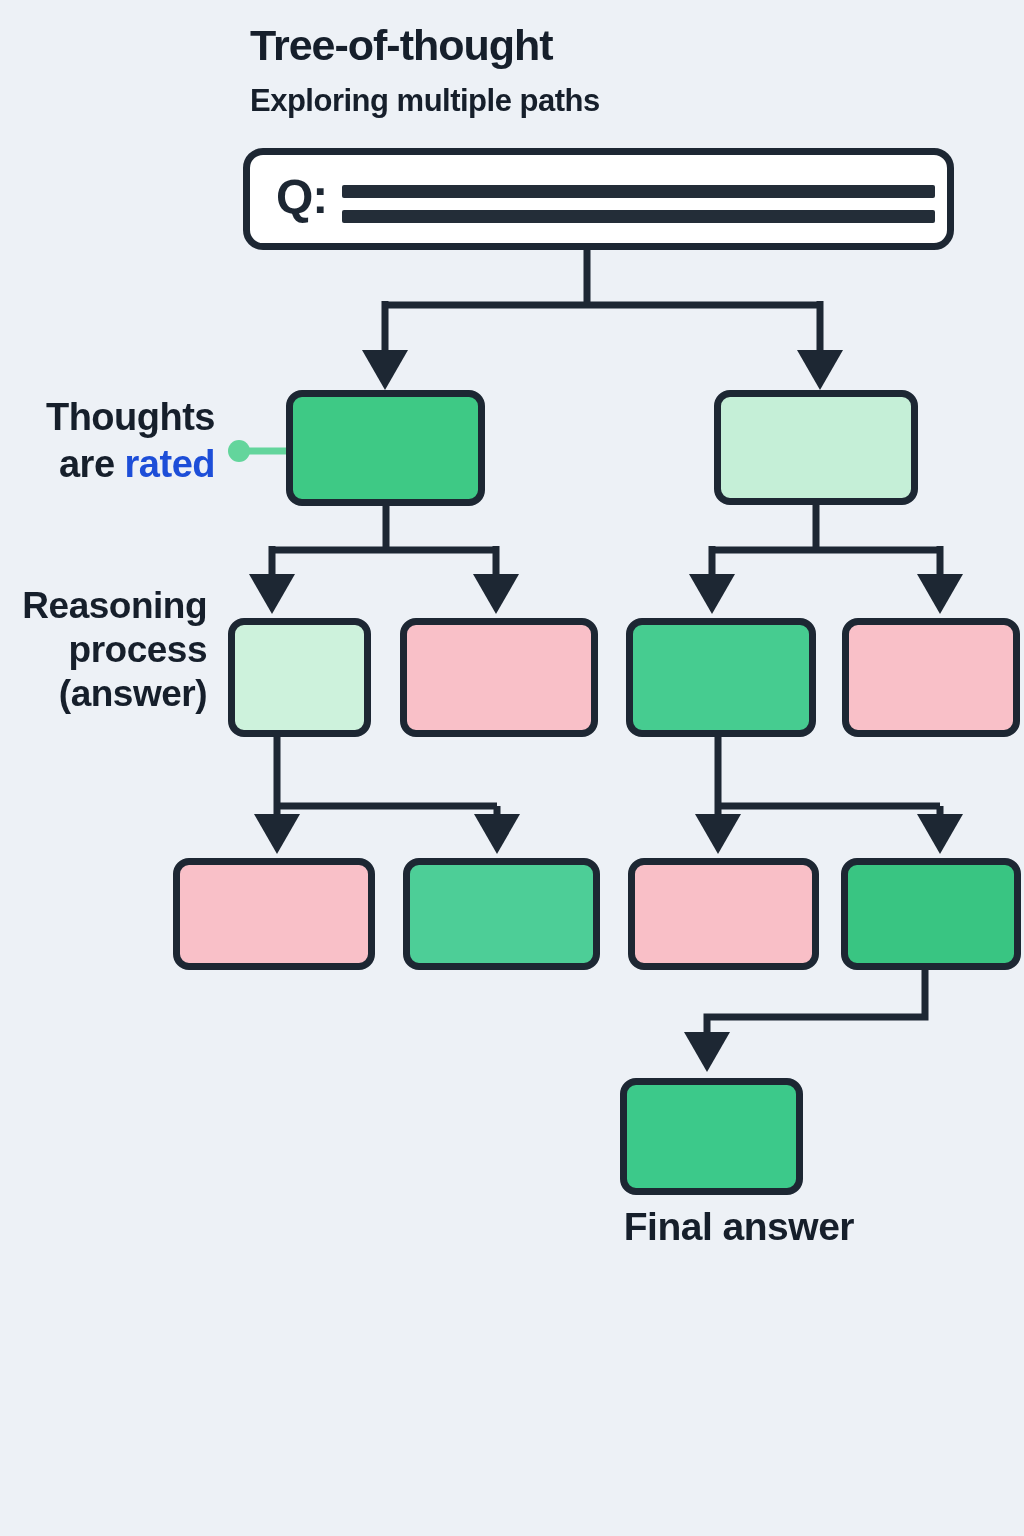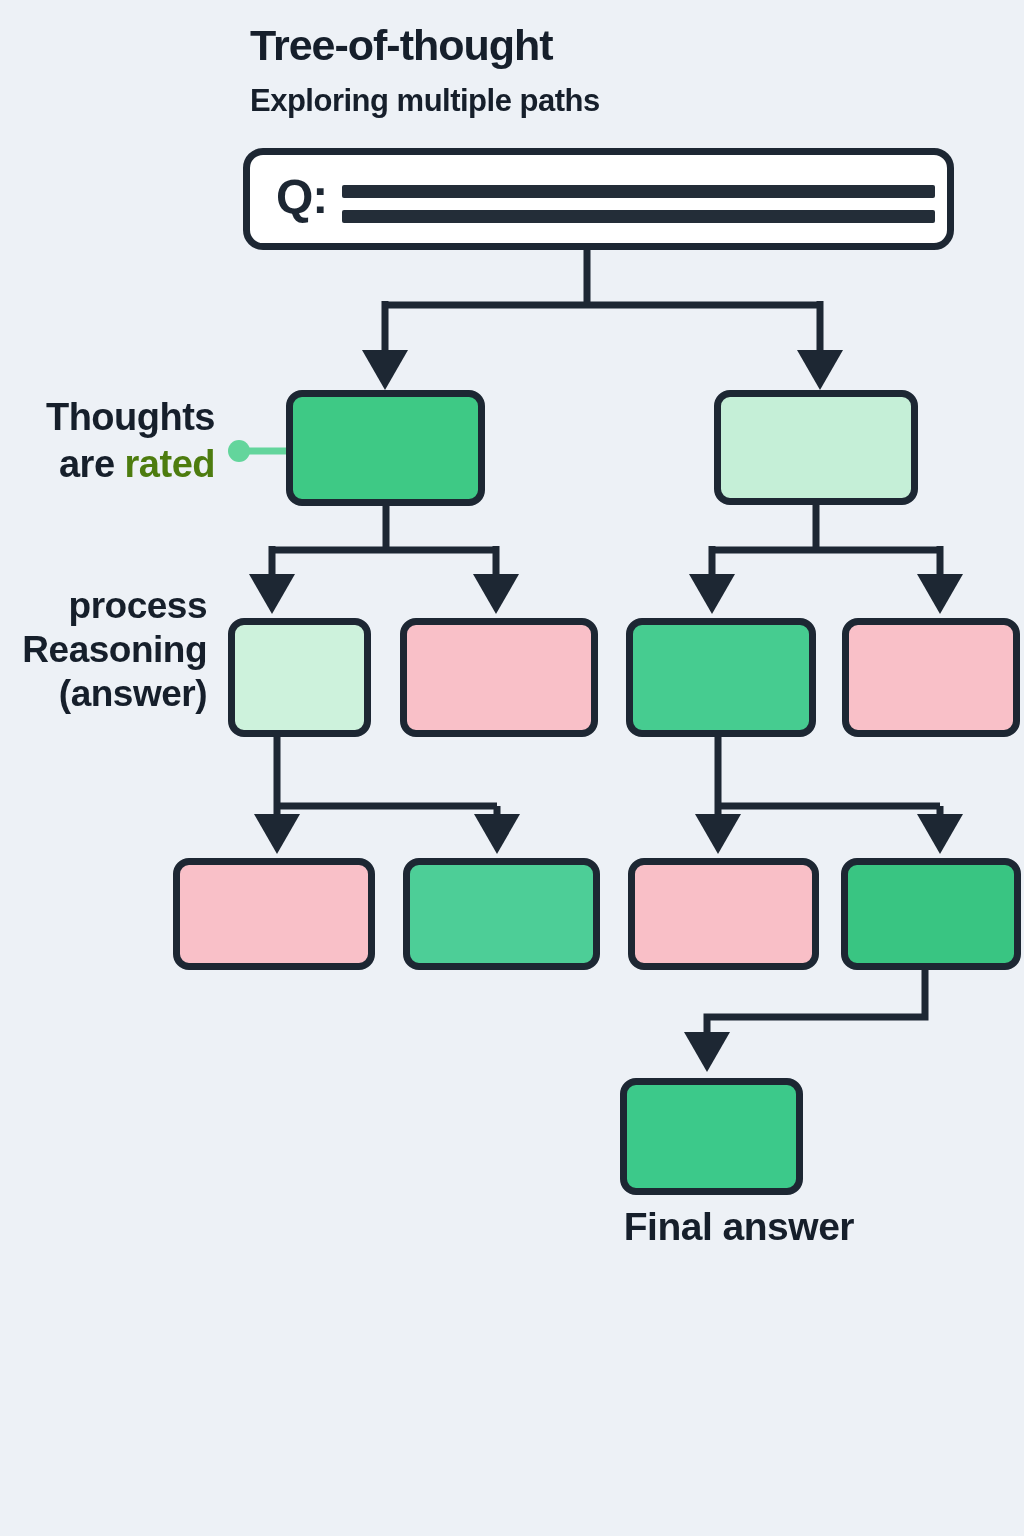--- a/index.html
+++ b/index.html
@@ -31,21 +31,21 @@
   }
   .q-bar.b1{top:30px;}
   .q-bar.b2{top:55px;}
 
   .side-label{
     position:absolute;text-align:right;color:#161f2b;
     font-weight:bold;letter-spacing:-0.5px;
   }
   .label-thoughts{right:809px;top:394px;font-size:38px;line-height:47px;margin-left:16px;}
   .label-reasoning{right:817px;top:584px;font-size:37px;line-height:44px;}
-  .rated{color:#4d7c0f;}
+  .rated{color:#1d4ed8;}
 
   .final-label{
     position:absolute;left:570px;top:1205px;width:284px;text-align:right;
     font-size:39px;font-weight:bold;color:#161f2b;letter-spacing:-0.5px;
   }
 
   .node{
     position:absolute;box-sizing:border-box;
     border:7px solid #1d2733;border-radius:16px;
   }
@@ -88,22 +88,22 @@
     <div class="q-bar b1"></div>
     <div class="q-bar b2"></div>
   </div>
 
   <div class="side-label label-thoughts">
     <div>Thoughts</div>
     <div><span>are </span><span class="rated">rated</span></div>
   </div>
 
   <div class="side-label label-reasoning">
+    <div>Reasoning</div>
     <div>process</div>
-    <div>Reasoning</div>
     <div>(answer)</div>
   </div>
 
   <div>
       <div class="node" style="left: 286px; top: 390px; width: 199px; height: 116px; background: rgb(62, 201, 133); border-color: rgb(29, 39, 51);"></div>
       <div class="node" style="left: 714px; top: 390px; width: 204px; height: 115px; background: rgb(197, 239, 215); border-color: rgb(29, 39, 51);"></div>
       <div class="node" style="left: 228px; top: 618px; width: 143px; height: 119px; background: rgb(205, 242, 220); border-color: rgb(29, 39, 51);"></div>
       <div class="node" style="left: 400px; top: 618px; width: 198px; height: 119px; background: rgb(249, 192, 200); border-color: rgb(29, 39, 51);"></div>
       <div class="node" style="left: 626px; top: 618px; width: 190px; height: 119px; background: rgb(70, 204, 144); border-color: rgb(29, 39, 51);"></div>
       <div class="node" style="left: 842px; top: 618px; width: 178px; height: 119px; background: rgb(249, 192, 200); border-color: rgb(29, 39, 51);"></div>

